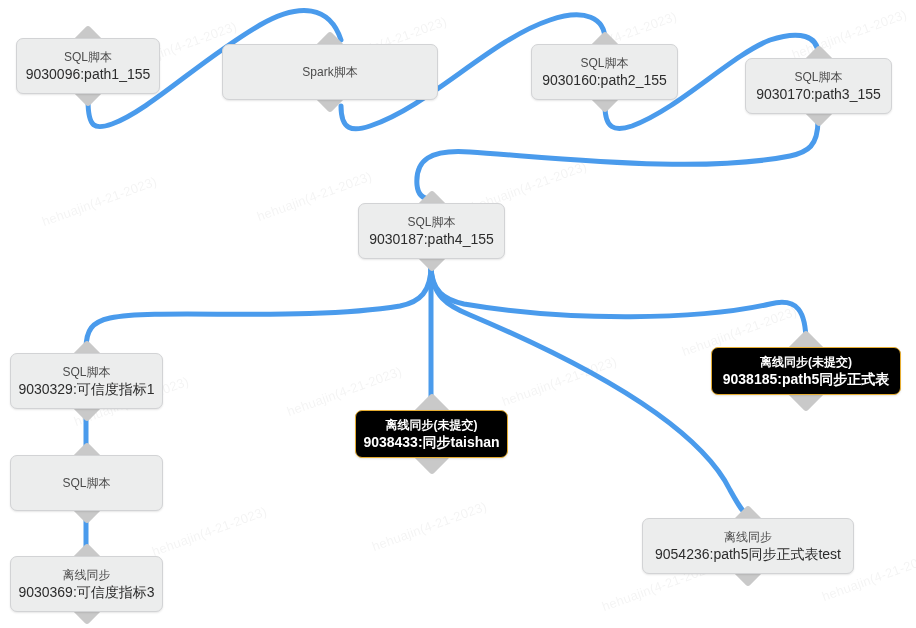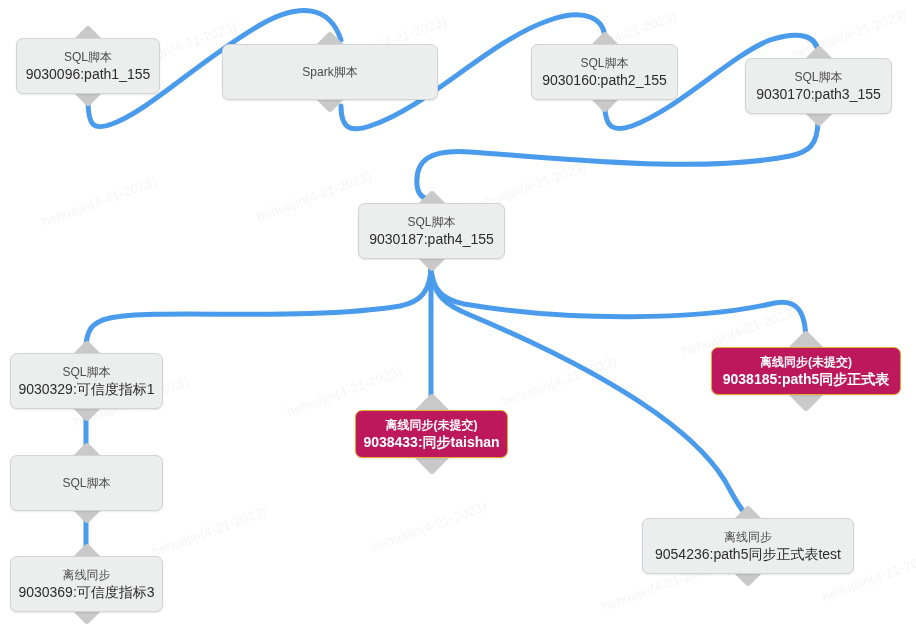--- a/index.html
+++ b/index.html
@@ -85,21 +85,21 @@
     justify-content: center;
     padding: 5px 12px;
     cursor: pointer;
   }
   .node.grey .box {
     background: #eceded;
     border: 1px solid #d2d3d5;
     box-shadow: 0 1px 2px rgba(0,0,0,0.10);
   }
   .node.orange .box {
-    background: #be185d;
+    background: #000000;
     border: 1px solid #e6ad31;
     box-shadow: 0 1px 2px rgba(0,0,0,0.10);
     text-align: right;
   }
   .node .n-type {
     font-size: 12px;
     line-height: 16px;
     color: #4b4b4b;
     white-space: nowrap;
   }

